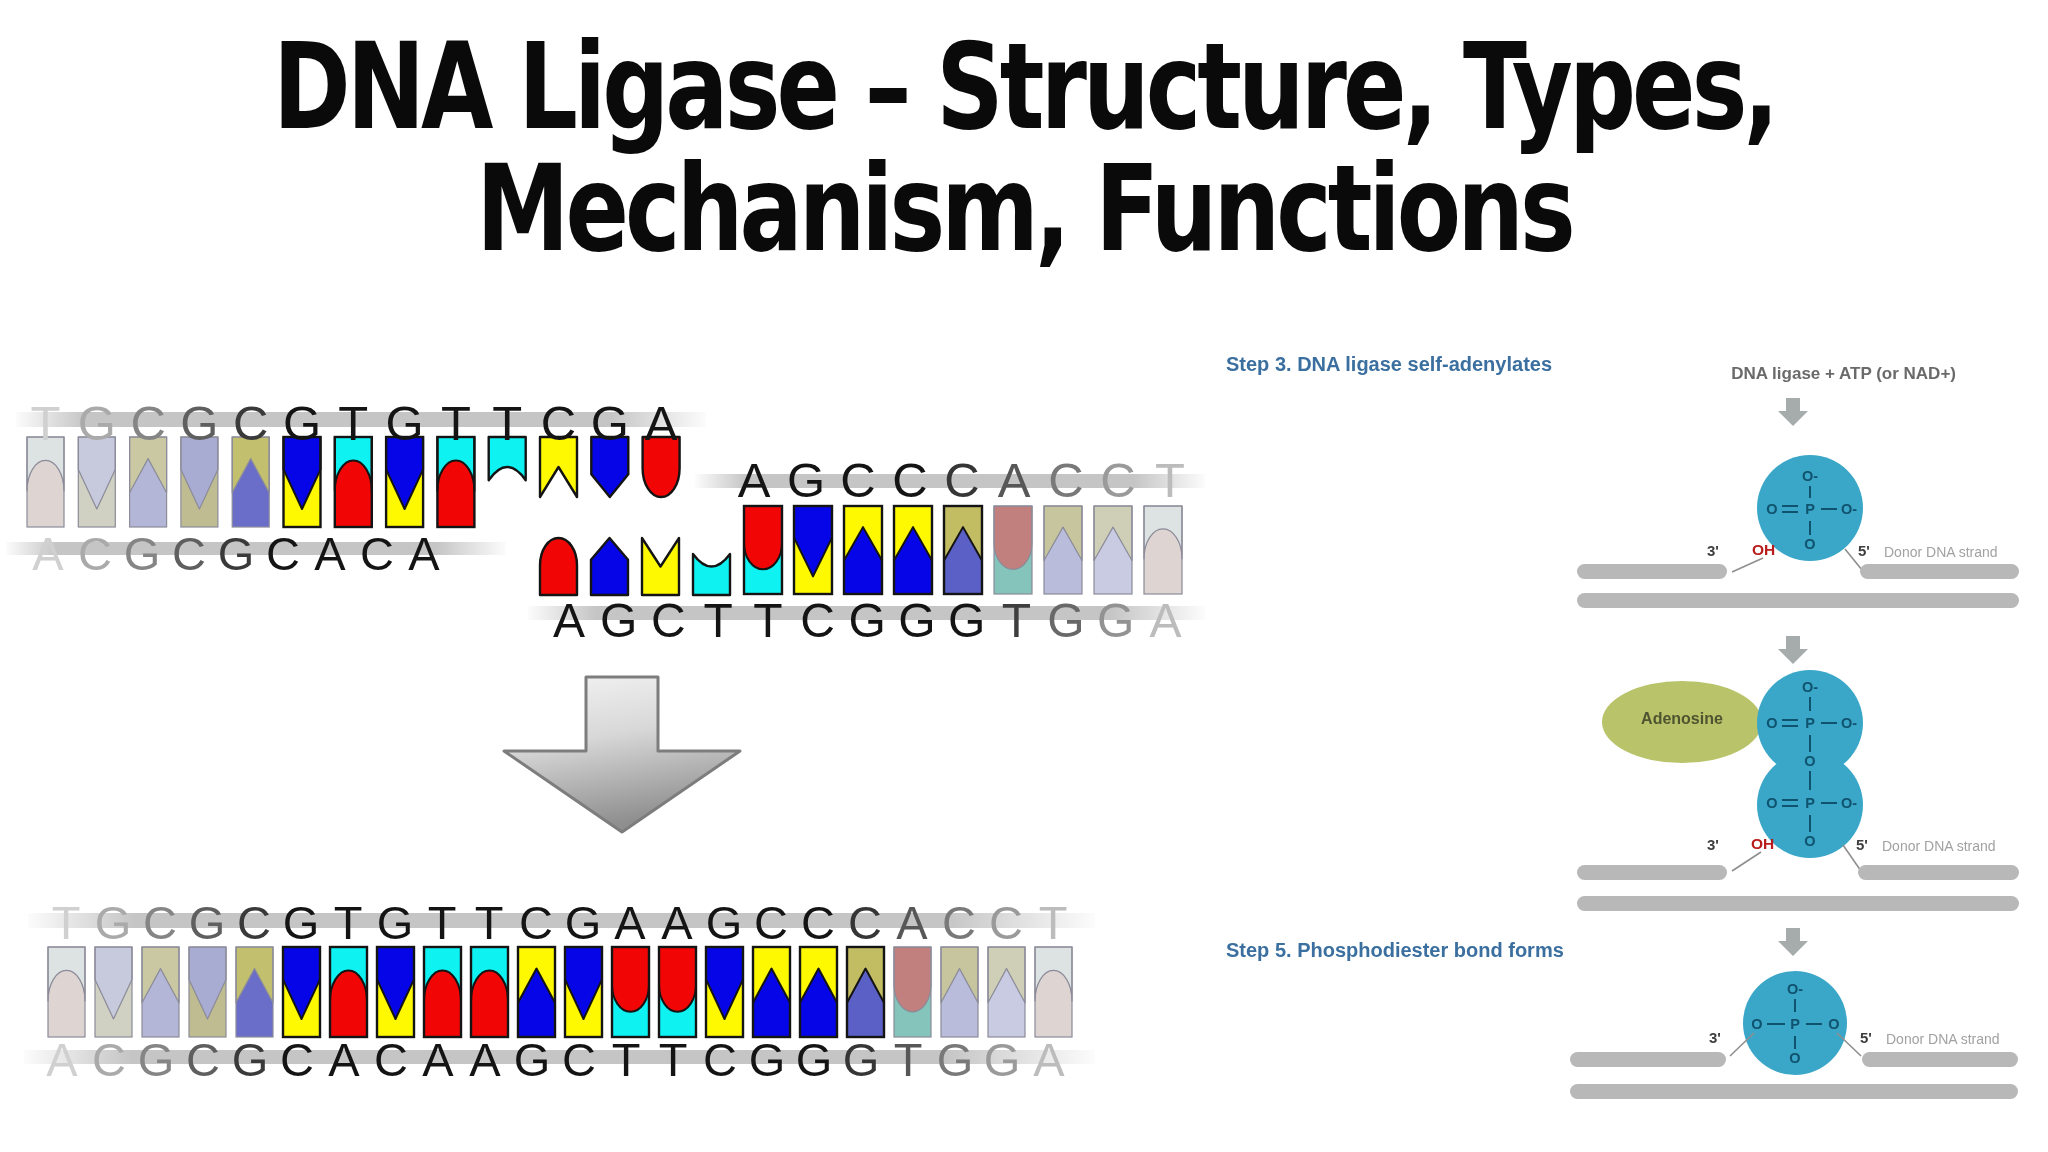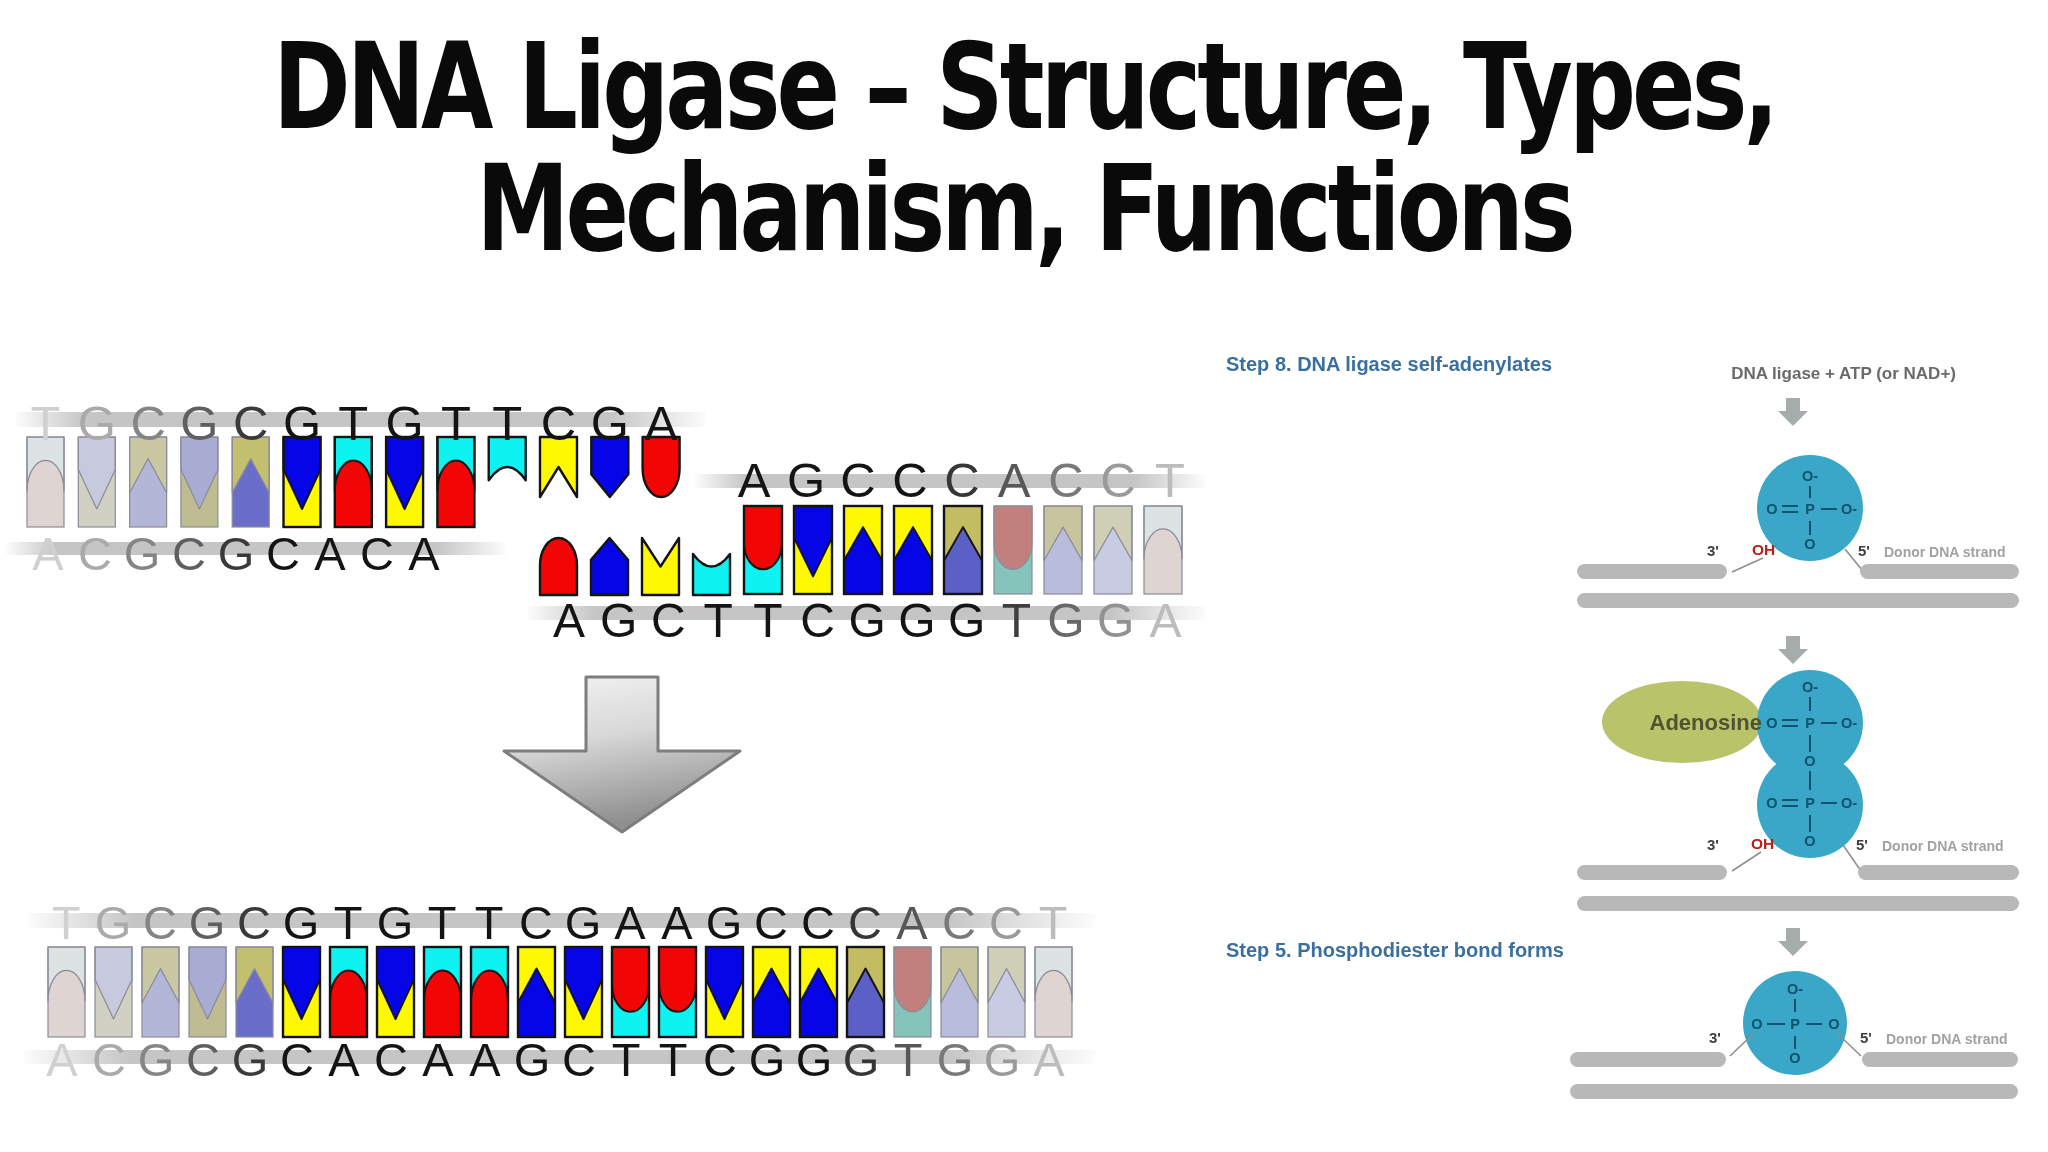--- a/index.html
+++ b/index.html
@@ -8,25 +8,25 @@
   .title{position:absolute;left:0;top:26px;width:100%;text-align:center;
          font-family:"DejaVu Sans",sans-serif;font-weight:800;font-size:120px;line-height:1.02;
          letter-spacing:-5px;color:#0a0a0a;transform:scaleX(0.78);transform-origin:50% 0;}
   #art{position:absolute;left:0;top:0;}
   .step{position:absolute;font-size:20px;font-weight:600;color:#3a6f9f;line-height:1.35;white-space:pre-line;}
   .step.s1{left:1226px;top:351px;white-space:nowrap;}
   .step.s2{left:1226px;top:627px;width:292px;}
   .step.s3{left:1226px;top:937px;white-space:nowrap;}
   .h-atp{position:absolute;left:1650px;top:364px;width:306px;text-align:right;
          font-size:17px;font-weight:700;color:#6a6a6a;}
-  .adeno{position:absolute;left:1602px;top:710px;width:160px;text-align:right;
-         font-size:22px;font-weight:600;color:#4f5430;}
+  .adeno{position:absolute;left:1602px;top:710px;width:160px;text-align:center;
+         font-size:16px;font-weight:600;color:#4f5430;}
   .lab{position:absolute;font-size:15px;font-weight:700;color:#3e3e3e;}
   .lab.oh{font-size:15.5px;font-weight:600;color:#b91c1c;}
-  .lab.donor{font-size:14px;font-weight:700;color:#a2a2a2;white-space:nowrap;}
+  .lab.donor{font-size:14px;font-weight:400;color:#a2a2a2;white-space:nowrap;}
   .p1-3p{left:1707px;top:542px;} .p1-oh{left:1752px;top:541px;}
   .p1-5p{left:1858px;top:542px;} .p1-donor{left:1884px;top:544px;}
   .p2-3p{left:1707px;top:836px;} .p2-oh{left:1751px;top:835px;}
   .p2-5p{left:1856px;top:836px;} .p2-donor{left:1882px;top:838px;}
   .p3-3p{left:1709px;top:1029px;} .p3-5p{left:1860px;top:1029px;} .p3-donor{left:1886px;top:1031px;}
 </style>
 </head>
 <body>
 
 <div class="stage">
@@ -348,21 +348,21 @@
         <rect x="1862" y="1052" width="156" height="15" rx="7.5" fill="#b8b8b8"></rect>
         <rect x="1570" y="1084" width="448" height="15" rx="7.5" fill="#b8b8b8"></rect>
       </g>
     </svg>
 
   <div class="title">
     <div>DNA Ligase – Structure, Types,</div>
     <div>Mechanism, Functions</div>
   </div>
 
-  <div class="step s1">Step 8. DNA ligase self-adenylates</div>
+  <div class="step s1">Step 3. DNA ligase self-adenylates</div>
   <div class="step s3">Step 5. Phosphodiester bond forms</div>
 
   <div class="h-atp">DNA ligase + ATP (or NAD+)</div>
   <div class="adeno">Adenosine</div>
 
   <div class="lab p1-3p">3'</div>
   <div class="lab oh p1-oh">OH</div>
   <div class="lab p1-5p">5'</div>
   <div class="lab donor p1-donor">Donor DNA strand</div>
 

